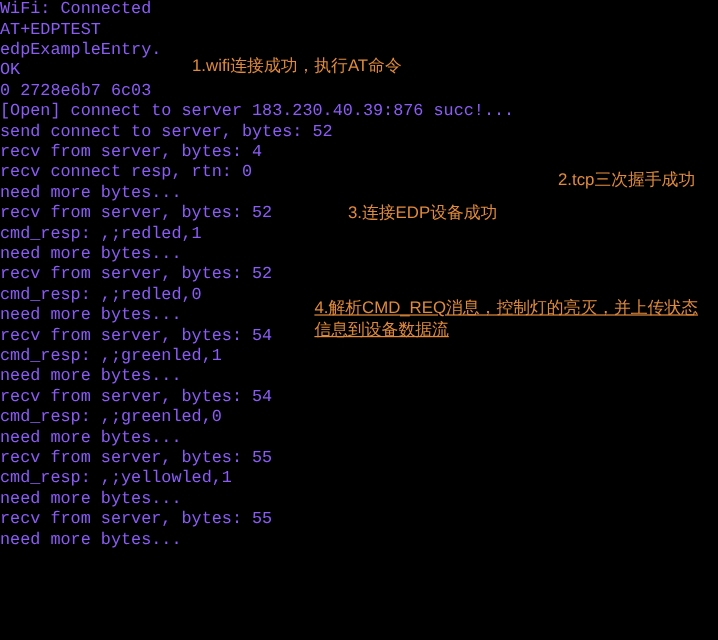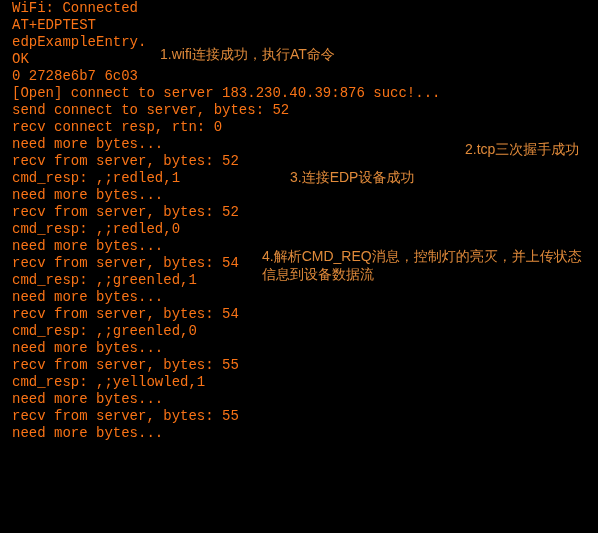--- a/index.html
+++ b/index.html
@@ -13,51 +13,53 @@
     font-size: 14px;
     line-height: 17px;
   }
   .terminal {
     position: relative;
     width: 598px;
     height: 533px;
     background: #000;
   }
   .line {
-    color: #f97316;
+    color: #8b5cf6;
     white-space: pre;
-    padding-left: 12px;
+    padding-left: 0;
   }
   .annot {
     position: absolute;
     color: #e08a3a; 
     font-family: "Microsoft YaHei", "SimSun", sans-serif;
     font-size: 14px;
     line-height: 18px;
     white-space: nowrap;
   }
   .annot.multi {
     white-space: normal;
     width: 330px;
+    text-decoration: underline;
   }
 </style>
 </head>
 <body>
 
 <div class="terminal">
 
   <div>
     <div class="line">WiFi: Connected</div>
     <div class="line">AT+EDPTEST</div>
     <div class="line">edpExampleEntry.</div>
     <div class="line">OK</div>
     <div class="line"></div>
     <div class="line">0 2728e6b7 6c03</div>
     <div class="line">[Open] connect to server 183.230.40.39:876 succ!...</div>
     <div class="line">send connect to server, bytes: 52</div>
+    <div class="line">recv from server, bytes: 4</div>
     <div class="line">recv connect resp, rtn: 0</div>
     <div class="line">need more bytes...</div>
     <div class="line">recv from server, bytes: 52</div>
     <div class="line">cmd_resp: ,;redled,1</div>
     <div class="line">need more bytes...</div>
     <div class="line">recv from server, bytes: 52</div>
     <div class="line">cmd_resp: ,;redled,0</div>
     <div class="line">need more bytes...</div>
     <div class="line">recv from server, bytes: 54</div>
     <div class="line">cmd_resp: ,;greenled,1</div>

